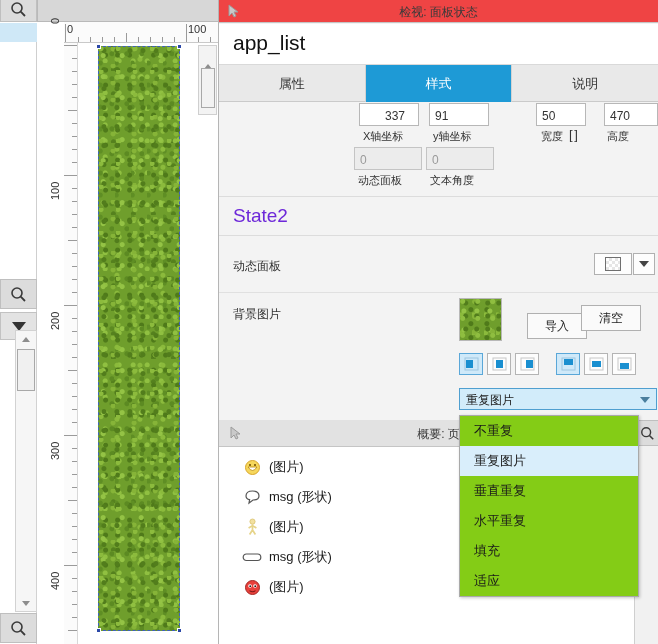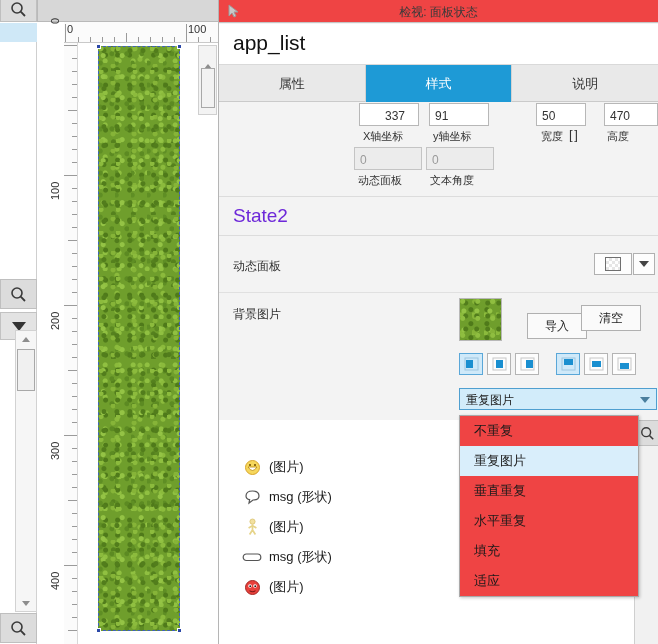--- a/index.html
+++ b/index.html
@@ -129,21 +129,21 @@
 
   .alignbtn{position:absolute;width:24px;height:22px;box-sizing:border-box;border:1px solid #b4b4b4;
             background:#fdfdfd;display:flex;align-items:center;justify-content:center;}
   .alignbtn.sel{background:#cfe9f9;border-color:#5aa7d8;}
 
   .combo{position:absolute;box-sizing:border-box;background:#d2ecfa;border:1px solid #4f9fd0;height:22px;}
   .combo-txt{position:absolute;left:6px;top:3px;font-size:12px;color:#222;}
   .combo-arrow{position:absolute;right:6px;top:8px;width:0;height:0;
                border-left:5px solid transparent;border-right:5px solid transparent;border-top:6px solid #4a7f9e;}
 
-  .ddlist{position:absolute;box-sizing:border-box;background:#ef4444;border:1px solid #a9a9a9;z-index:50;
+  .ddlist{position:absolute;box-sizing:border-box;background:#84cc16;border:1px solid #a9a9a9;z-index:50;
           box-shadow:1px 1px 3px rgba(0,0,0,.22);}
   .ddopt{height:30px;line-height:30px;padding-left:14px;font-size:13px;color:#1a1a1a;box-sizing:border-box;}
   .ddopt.hl{background:#d9eefb;}
 
   
   .outline{position:absolute;left:218px;top:420px;width:440px;height:224px;background:#ffffff;
            border-left:1px solid #b5b5b5;box-sizing:border-box;}
   .out-bar{position:absolute;left:0;top:0;width:439px;height:27px;background:#e2e2e2;
            border-bottom:1px solid #c5c5c5;box-sizing:border-box;}
   .out-bar-title{position:absolute;left:0;right:0;top:6px;text-align:center;font-size:12px;color:#3a3a3a;}
@@ -400,20 +400,28 @@
       </div>
 
       <div class="combo" style="left:240px;top:95px;width:198px;">
         <span class="combo-txt">重复图片</span>
         <span class="combo-arrow"></span>
       </div>
     </div>
   </div>
 
   <div class="outline">
+    <div class="out-bar">
+      <span class="out-cursor">
+        <svg width="13" height="14" viewBox="0 0 13 14">
+            <path d="M2 1 L2 12 L5 9 L7 13 L9 12 L7 8 L11 8 Z" fill="#c9c9c9" stroke="#9b9b9b" stroke-width="1"></path>
+          </svg>
+      </span>
+      <span class="out-bar-title">概要: 页</span>
+    </div>
 
     <div class="tree">
 
       <div class="tnode" style="left:22px;top:4px;">
         <span class="tico">
           <svg width="17" height="17" viewBox="0 0 17 17">
               <circle cx="8.5" cy="8.5" r="7" fill="#f6d75c" stroke="#d9a62c"></circle>
               <path d="M4 8 Q8.5 15 13 8 Z" fill="#ffffff" stroke="#b8860b" stroke-width=".8"></path>
               <circle cx="6" cy="6" r="1" fill="#6b4a00"></circle>
               <circle cx="11" cy="6" r="1" fill="#6b4a00"></circle>

